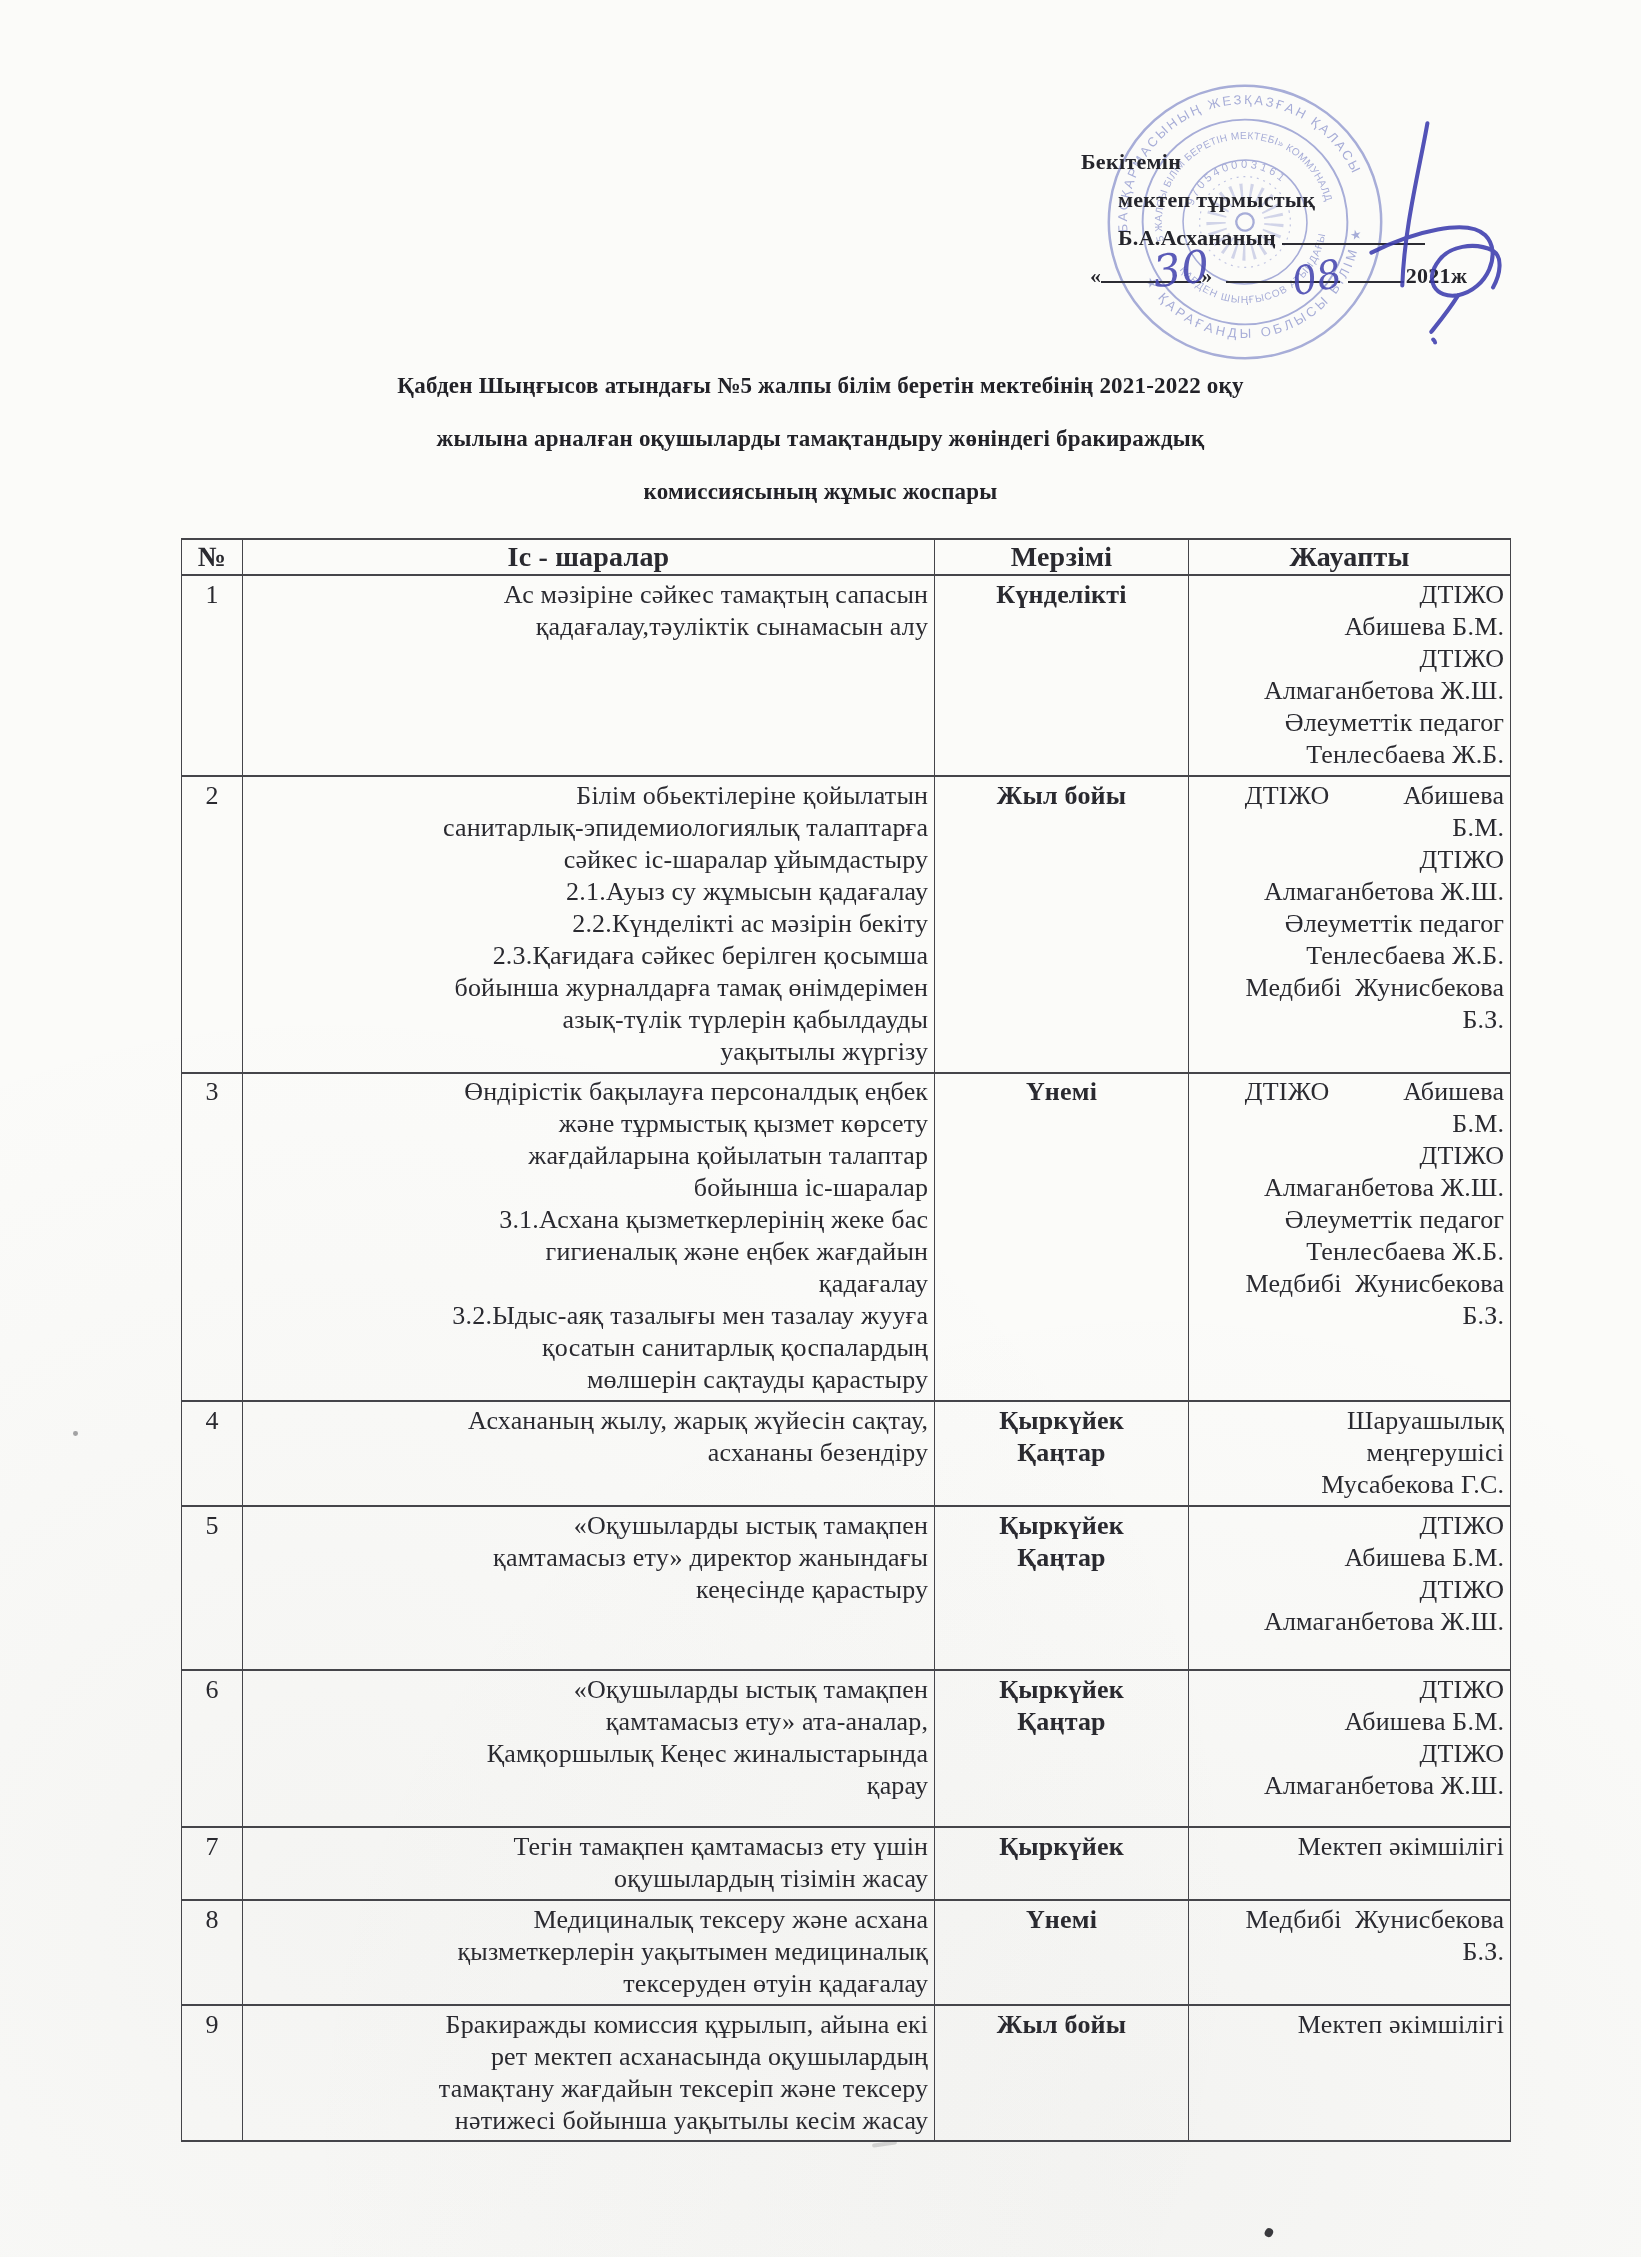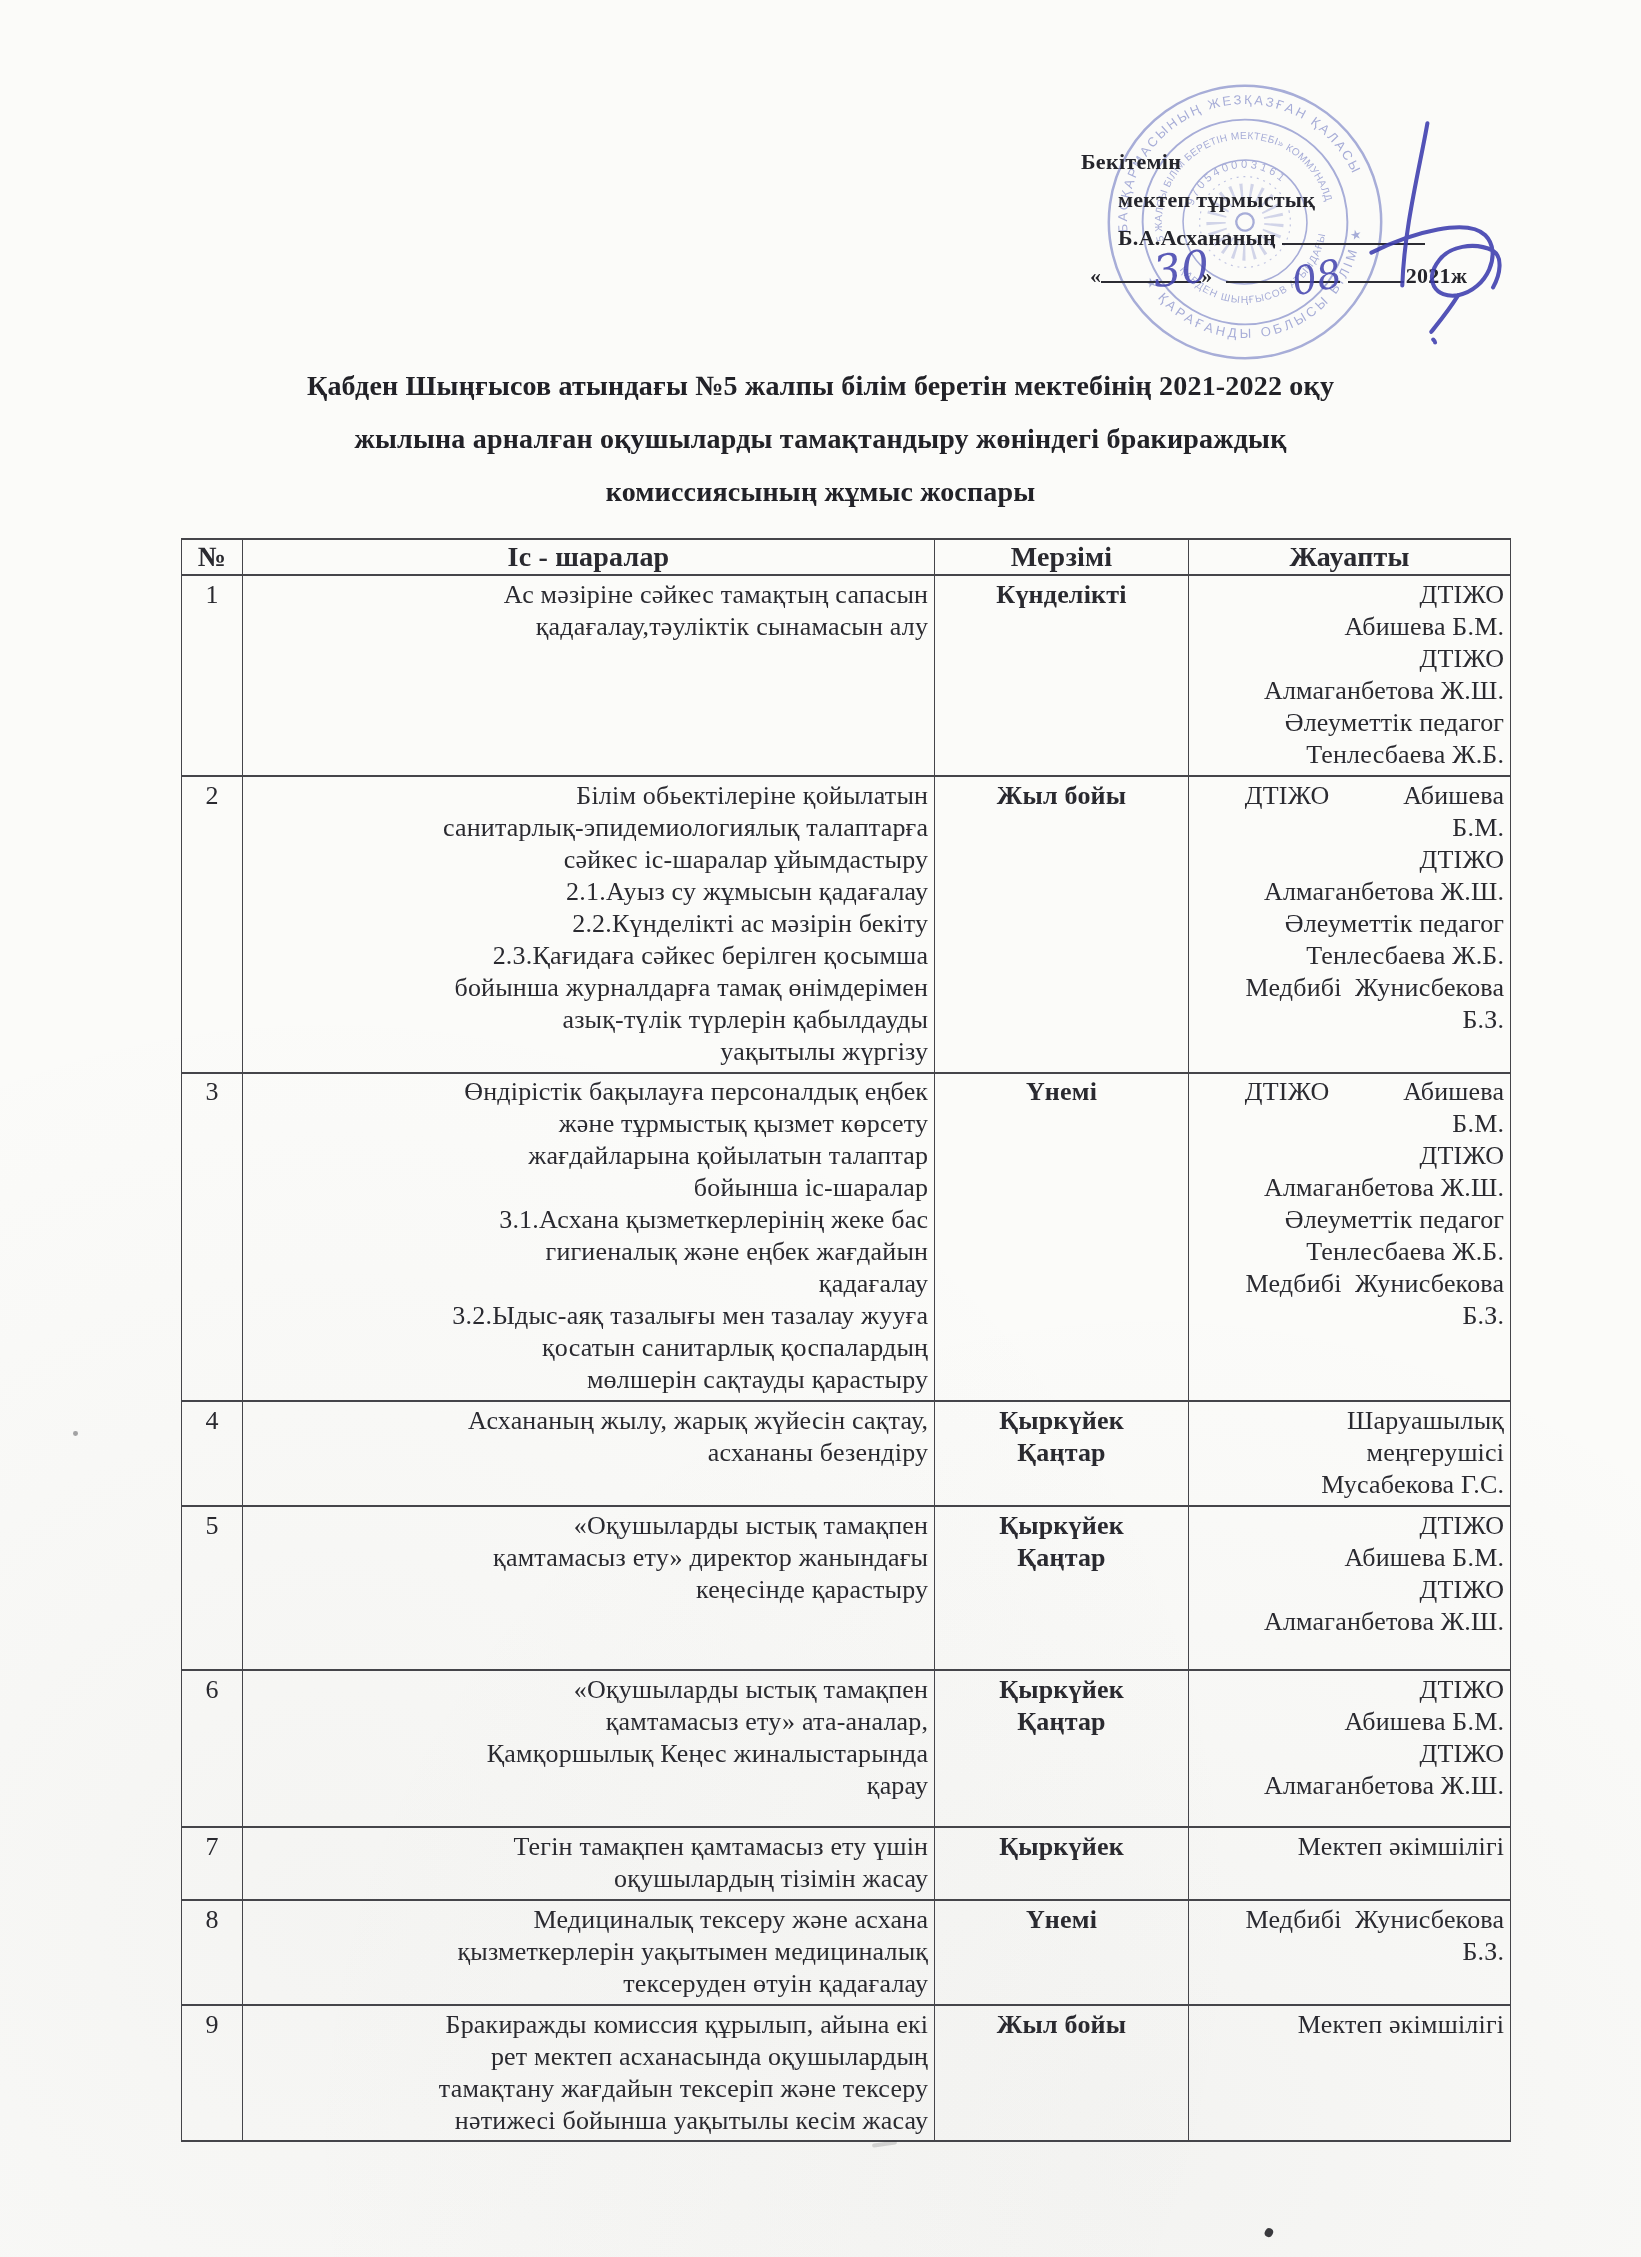--- a/index.html
+++ b/index.html
@@ -50,21 +50,21 @@
     font-family:"DejaVu Serif", serif; font-style:italic; opacity:.88;
   }
   .hand-day { left:1153px; top:243px; font-size:44px; transform:rotate(-7deg); }
   .hand-month { left:1292px; top:255px; font-size:39px; transform:rotate(-12deg); }
 
   .signature { position:absolute; left:1350px; top:104px; width:232px; height:251px; z-index:5; }
 
   
   .doc-title {
     position:absolute; left:97px; right:97px; top:359px; z-index:2;
-    text-align:center; font-weight:bold; font-size:28px; line-height:53px;
+    text-align:center; font-weight:bold; font-size:23px; line-height:53px;
     color:#222228; letter-spacing:0.2px;
   }
 
   
   table.plan {
     position:absolute; left:181px; top:538px; width:1329px; z-index:2;
     border-collapse:collapse; table-layout:fixed;
     font-size:26px; line-height:32px; color:#2a2a30; letter-spacing:0.2px;
   }
   .plan col.c-num  { width:61px; }

